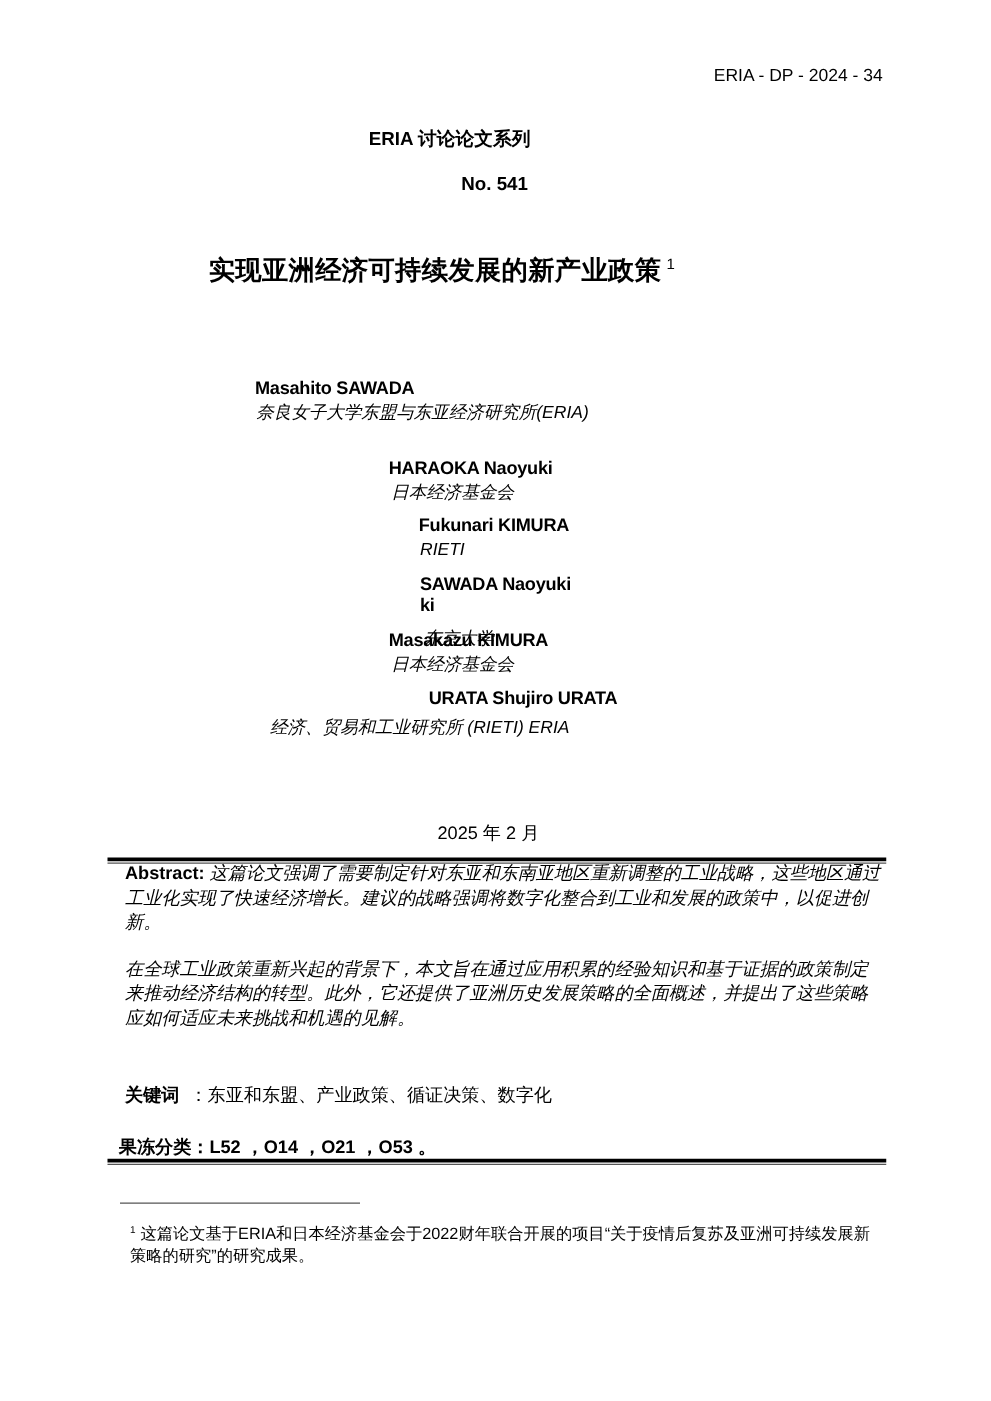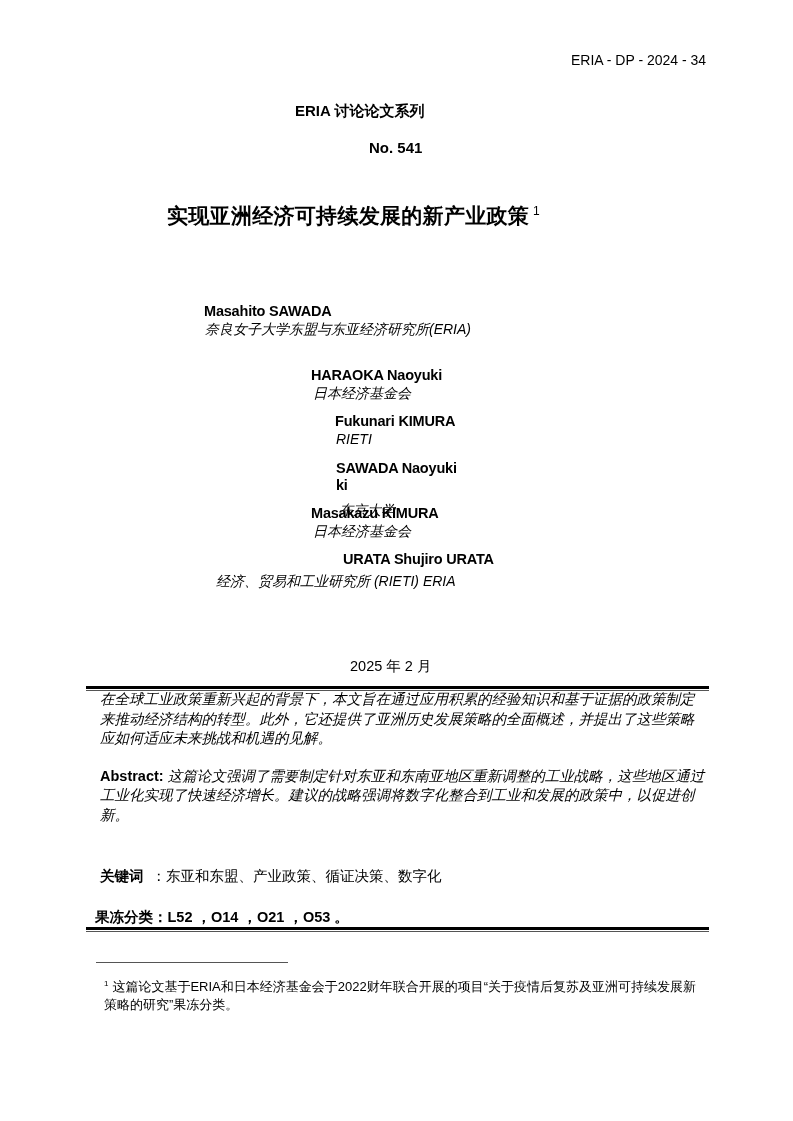--- a/index.html
+++ b/index.html
@@ -62,33 +62,33 @@
 <div class="abs affil" style="top:573px;left:216px;">经济、贸易和工业研究所 (RIETI) ERIA</div>
 
 <div class="abs date">2025 年 2 月</div>
 
 <div class="rule-top">
   <div class="thick"></div>
   <div class="thin"></div>
 </div>
 
 <div class="abstract">
+  <p><b>Abstract:</b> <span>这篇论文强调了需要制定针对东亚和东南亚地区重新调整的工业战略，这些地区通过工业化实现了快速经济增长。建议的战略强调将数字化整合到工业和发展的政策中，以促进创新。</span></p>
   <p>在全球工业政策重新兴起的背景下，本文旨在通过应用积累的经验知识和基于证据的政策制定来推动经济结构的转型。此外，它还提供了亚洲历史发展策略的全面概述，并提出了这些策略应如何适应未来挑战和机遇的见解。</p>
-  <p><b>Abstract:</b> <span>这篇论文强调了需要制定针对东亚和东南亚地区重新调整的工业战略，这些地区通过工业化实现了快速经济增长。建议的战略强调将数字化整合到工业和发展的政策中，以促进创新。</span></p>
 </div>
 
 <div class="abs keywords">
   <b>关键词</b><span>：</span><span>东亚和东盟、产业政策、循证决策、数字化</span>
 </div>
 
 <div class="abs jel">
   <span>果冻分类</span><span>：L52 ，O14 ，O21 ，O53 。</span>
 </div>
 
 <div class="rule-bot">
   <div class="thick"></div>
   <div class="thin"></div>
 </div>
 
 <div class="fn-rule"></div>
 <div class="footnote">
-  <sup>1</sup><span>这篇论文基于ERIA和日本经济基金会于2022财年联合开展的项目“关于疫情后复苏及亚洲可持续发展新策略的研究”果冻分类。</span>
+  <sup>1</sup><span>这篇论文基于ERIA和日本经济基金会于2022财年联合开展的项目“关于疫情后复苏及亚洲可持续发展新策略的研究”的研究成果。</span>
 </div>
 
 </body></html>

